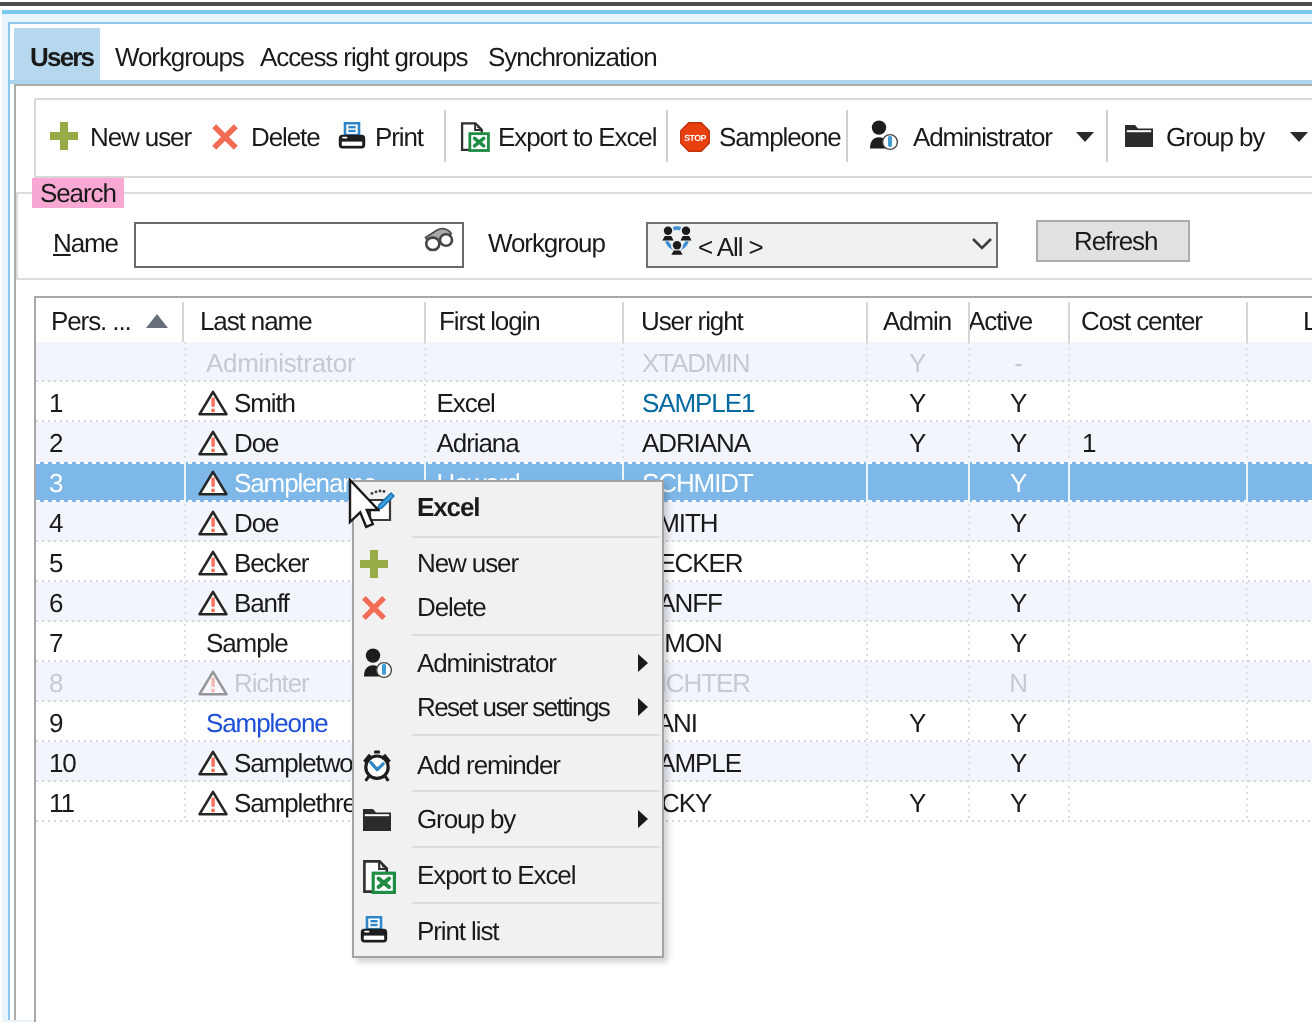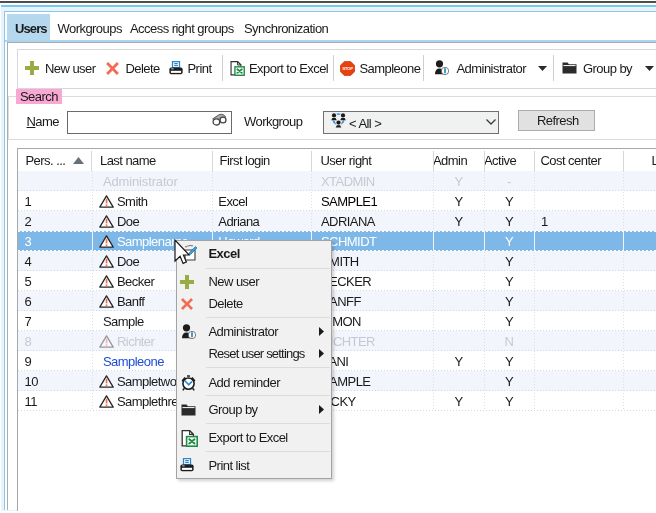--- a/index.html
+++ b/index.html
@@ -111,21 +111,21 @@
 <div class="a" style="left:518px;top:110px;width:77px;height:21px;background:#e1e1e1;border:1px solid #acacac;box-sizing:border-box;"></div>
 <div class="a txt" style="left:537px;top:114px;">Refresh</div>
 <div class="a" style="left:17px;top:148px;width:639px;height:362px;border-left:1px solid #a8a8a8;border-top:1px solid #a8a8a8;background:#fff;"></div>
 <div class="a txt" style="left:25.5px;top:153.5px;">Pers. ...</div>
 <svg class="a" style="left:73px;top:157px" width="11" height="7" viewBox="0 0 11 7">
     <path d="M5.5,0 L11,7 L0,7 Z" fill="#677078"></path>
   </svg>
 <div class="a txt" style="left:100px;top:153.5px;">Last name</div>
 <div class="a txt" style="left:219.5px;top:153.5px;">First login</div>
 <div class="a txt" style="left:320.5px;top:153.5px;">User right</div>
-<div class="a txt" style="left:433px;top:153.5px;width:51px;">Admin</div>
+<div class="a txt" style="left:433px;top:153.5px;width:51px;text-align:center;">Admin</div>
 <div class="a txt" style="left:484px;top:153.5px;width:50px;text-align:left;">Active</div>
 <div class="a txt" style="left:540.5px;top:153.5px;">Cost center</div>
 <div class="a txt" style="left:651.5px;top:153.5px;">Last login</div>
 <div class="a" style="left:91px;top:151px;width:1px;height:20px;background:#d6d6d6;"></div>
 <div class="a" style="left:212px;top:151px;width:1px;height:20px;background:#d6d6d6;"></div>
 <div class="a" style="left:310.5px;top:151px;width:1px;height:20px;background:#d6d6d6;"></div>
 <div class="a" style="left:432.5px;top:151px;width:1px;height:20px;background:#d6d6d6;"></div>
 <div class="a" style="left:484px;top:151px;width:1px;height:20px;background:#d6d6d6;"></div>
 <div class="a" style="left:534px;top:151px;width:1px;height:20px;background:#d6d6d6;"></div>
 <div class="a" style="left:623px;top:151px;width:1px;height:20px;background:#d6d6d6;"></div>
@@ -135,21 +135,21 @@
 <div class="a txt" style="left:433px;top:174.5px;color:#c5cad2;width:51px;text-align:center;">Y</div>
 <div class="a txt" style="left:484px;top:174.5px;color:#c5cad2;width:50px;text-align:center;">-</div>
 <div class="a txt" style="left:24.5px;top:194.5px;color:#1a1a1a;">1</div>
 <svg class="a" style="left:99px;top:194.5px;" width="15" height="13" viewBox="0 0 15 13">
     <path d="M7.5,0.9 L14.2,12.1 L0.8,12.1 Z" fill="#fff" stroke="#262626" stroke-width="1.3" stroke-linejoin="round"></path>
     <rect x="6.7" y="3.8" width="1.7" height="4.6" fill="#f4705a"></rect>
     <rect x="6.7" y="9.4" width="1.7" height="1.7" fill="#f4705a"></rect>
   </svg>
 <div class="a txt" style="left:117px;top:194.5px;color:#1a1a1a;">Smith</div>
 <div class="a txt" style="left:218.3px;top:194.5px;color:#1a1a1a;">Excel</div>
-<div class="a txt" style="left:321px;top:194.5px;color:#000000;text-align:right;">SAMPLE1</div>
+<div class="a txt" style="left:321px;top:194.5px;color:#0369a1;text-align:right;">SAMPLE1</div>
 <div class="a txt" style="left:433px;top:194.5px;color:#1a1a1a;width:51px;text-align:center;">Y</div>
 <div class="a txt" style="left:484px;top:194.5px;color:#1a1a1a;width:50px;text-align:center;">Y</div>
 <div class="a" style="left:18px;top:211px;width:638px;height:20px;background:#f3f5fc;"></div>
 <div class="a txt" style="left:24.5px;top:214.5px;color:#1a1a1a;">2</div>
 <svg class="a" style="left:99px;top:214.5px;" width="15" height="13" viewBox="0 0 15 13">
     <path d="M7.5,0.9 L14.2,12.1 L0.8,12.1 Z" fill="#fff" stroke="#262626" stroke-width="1.3" stroke-linejoin="round"></path>
     <rect x="6.7" y="3.8" width="1.7" height="4.6" fill="#f4705a"></rect>
     <rect x="6.7" y="9.4" width="1.7" height="1.7" fill="#f4705a"></rect>
   </svg>
 <div class="a txt" style="left:117px;top:214.5px;color:#1a1a1a;">Doe</div>

